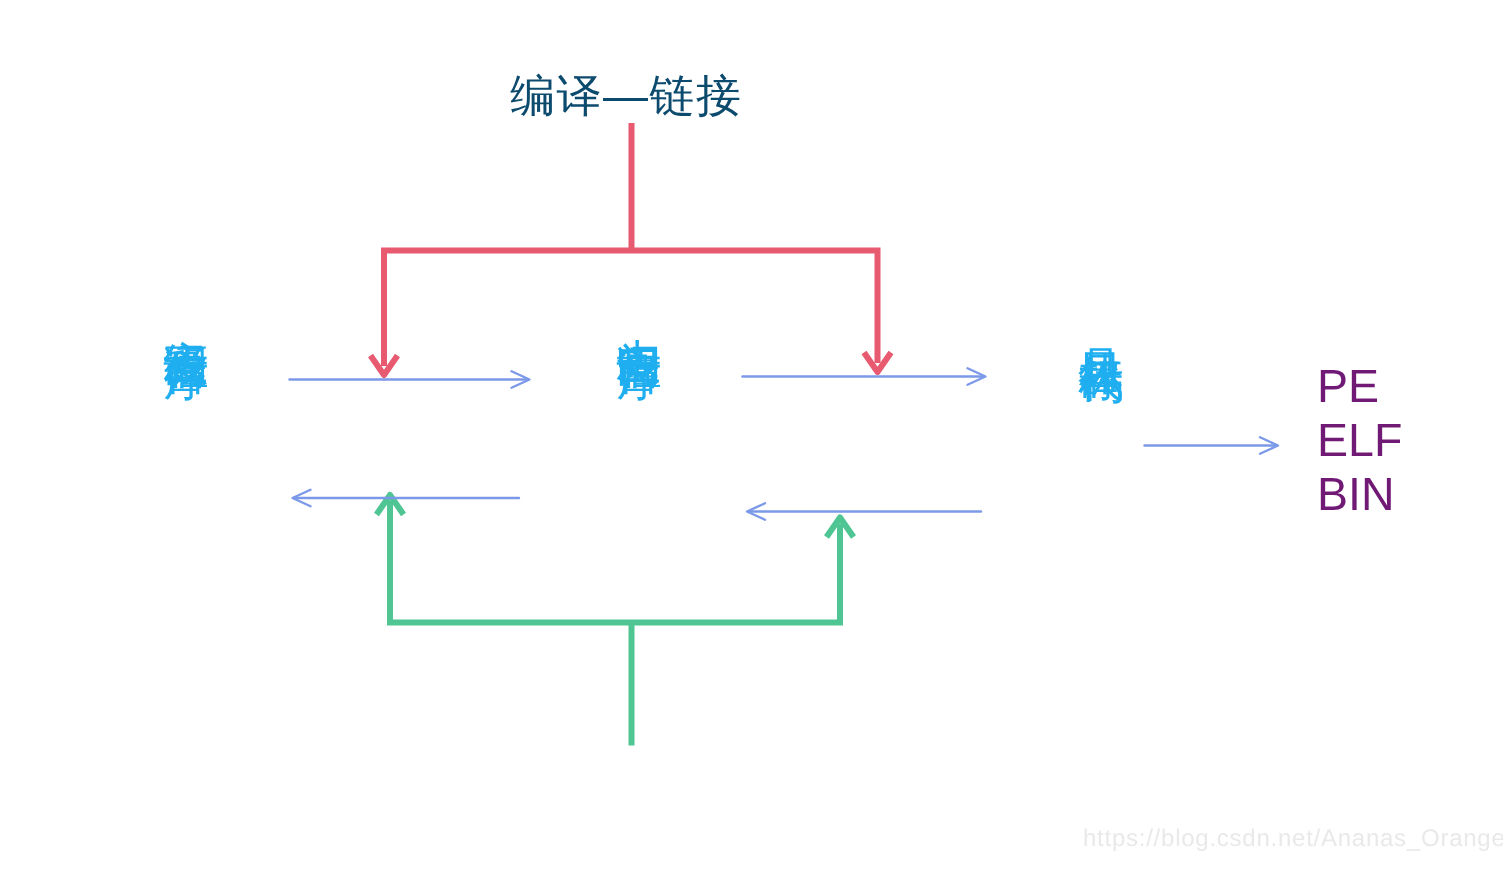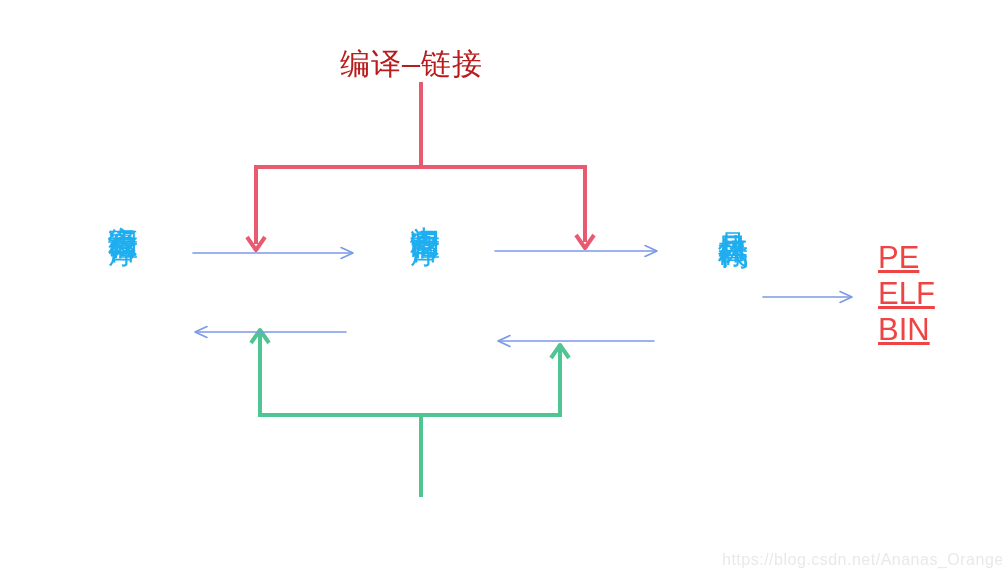--- a/index.html
+++ b/index.html
@@ -81,28 +81,28 @@
         <line x1="499" y1="341" x2="654" y2="341"></line>
         <polyline points="510,335.5 498,341 510,346.5"></polyline>
       </g>
       <g>
         <line x1="763" y1="297" x2="851" y2="297"></line>
         <polyline points="840,291.5 852,297 840,302.5"></polyline>
       </g>
     </g>
   </svg>
 
-  <div class="abs title-label" style="color: #b91c1c; font-family: Liberation Mono, monospace;">编译—链接</div>
+  <div class="abs title-label" style="color: #0c4a6e;">编译—链接</div>
 
   <div class="abs vlabel vlabel-left" style="color: rgb(31, 174, 239);">高级语言程序</div>
 
   <div class="abs vlabel vlabel-center" style="color: rgb(31, 174, 239);">中间语言程序</div>
 
   <div class="abs vlabel vlabel-right" style="color: rgb(31, 174, 239);">具体目标代码</div>
 
-  <div class="abs formats-label" style="color: #ef4444; text-decoration: underline;">PE
+  <div class="abs formats-label" style="color: #701a75;">PE
 ELF
 BIN</div>
 
 
   <div class="abs watermark-label" style="color: rgb(233, 233, 233);">https://blog.csdn.net/Ananas_Orangey</div>
 
 </div>
 
 </body></html>

